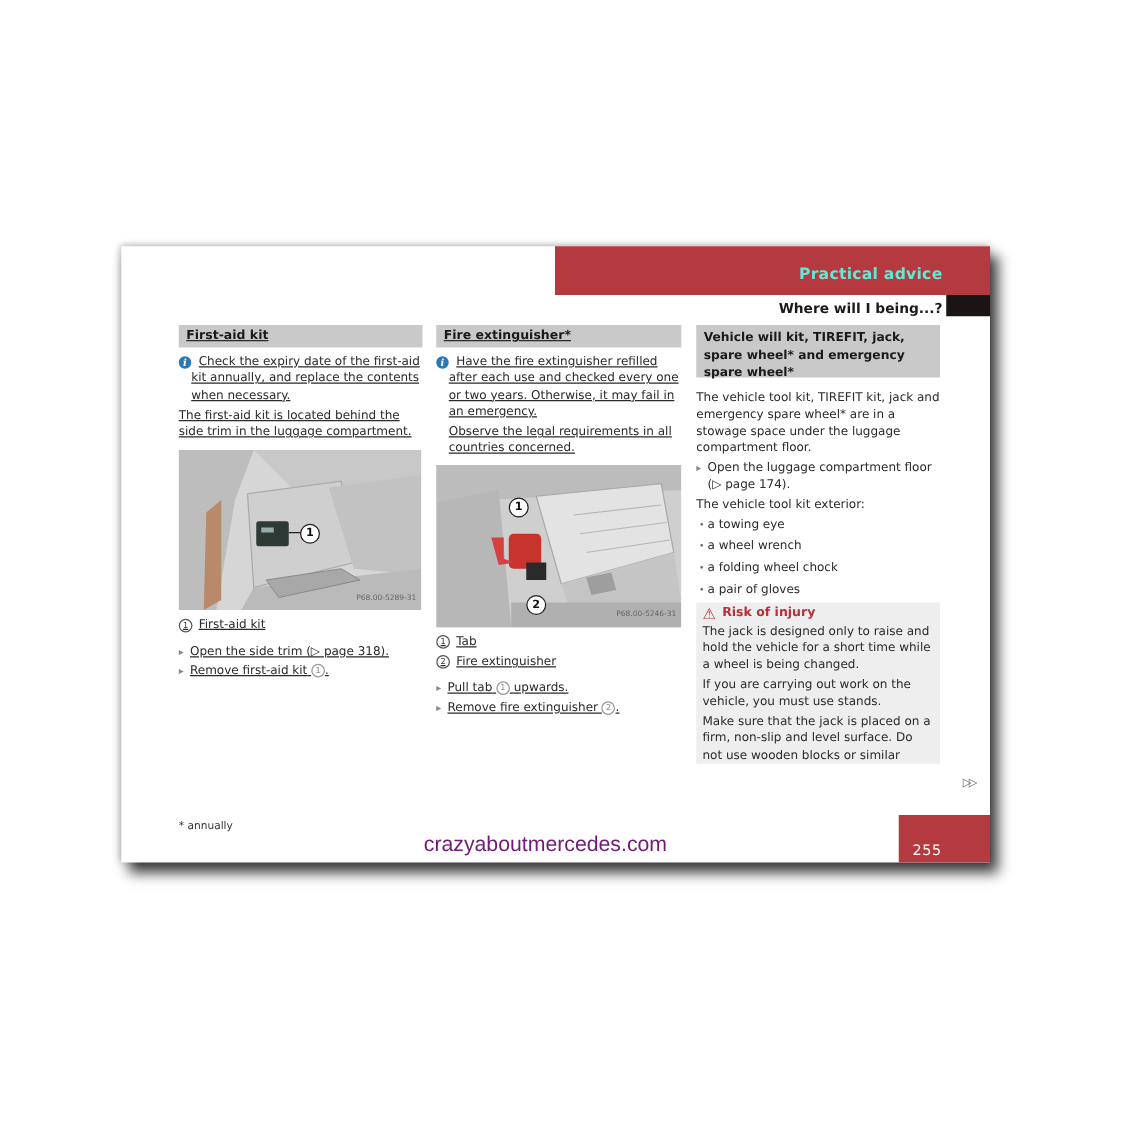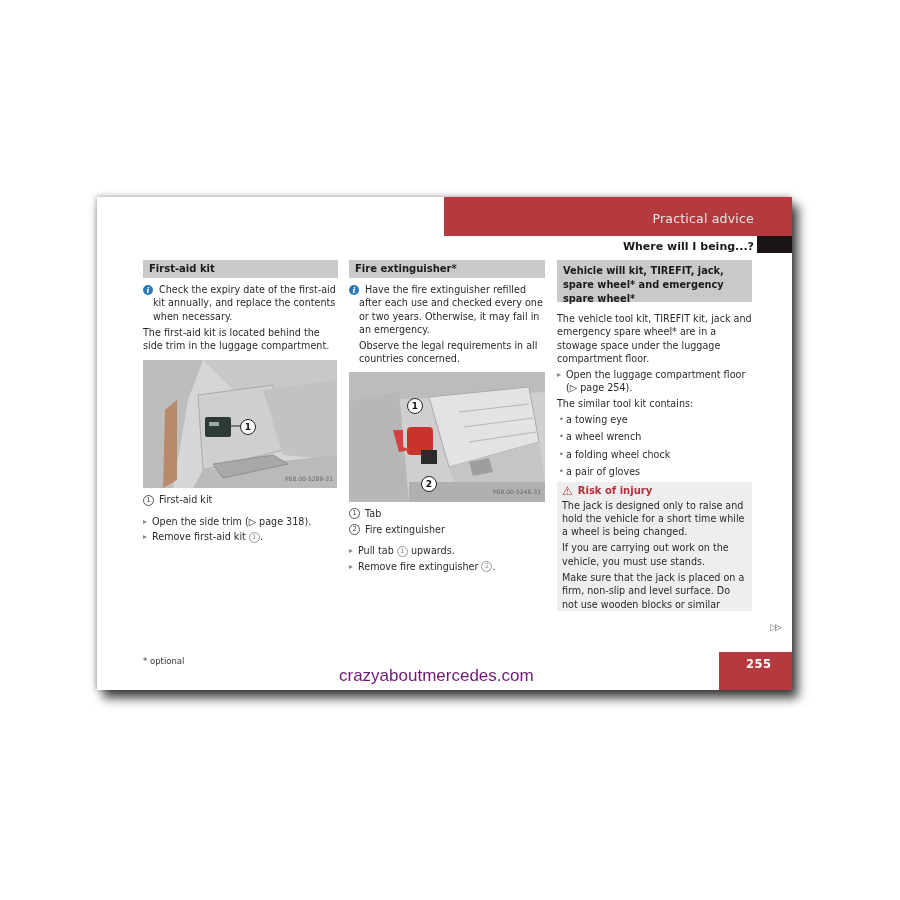--- a/index.html
+++ b/index.html
@@ -9,31 +9,31 @@
     }
     .page {
       position: absolute; left: 97px; top: 197px; width: 695px; height: 493px;
       background: #ffffff;
       box-shadow: 6px 8px 10px rgba(0,0,0,0.75), -2px 0 6px rgba(0,0,0,0.18), 0 -2px 5px rgba(0,0,0,0.12);
     }
     .hdr-bar {
       position: absolute; left: 347px; top: 0; width: 348px; height: 39px; background: #b53a40;
     }
     .hdr-title {
-      position: absolute; right: 38px; top: 14px; color: #e5e5e5; font-weight: normal; font-size: 12.5px; letter-spacing: 0.2px;
+      position: absolute; right: 38px; top: 14px; color: #5eead4; font-weight: bold; font-size: 12.5px; letter-spacing: 0.2px;
     }
     .sub-title {
       position: absolute; right: 38px; top: 43px; font-weight: bold; font-size: 11px; color: #1a1a1a;
     }
     .sub-bar {
       position: absolute; right: 0; top: 39px; width: 35px; height: 17px; background: #1b1414;
     }
     .col { position: absolute; top: 63px; font-size: 9.6px; line-height: 13.3px; color: #2a2a2a; }
-    .col1 { left: 46px; width: 195px; }
-    .col2 { left: 252px; width: 196px; }
+    .col1 { left: 46px; width: 195px; text-decoration: underline; }
+    .col2 { left: 252px; width: 196px; text-decoration: underline; }
     .col3 { left: 460px; width: 195px; }
     .sec-head {
       background: #c9c9c9; font-weight: bold; font-size: 10px; color: #1a1a1a;
       padding: 2px 6px; height: 14px; line-height: 14px; margin-bottom: 5px;
     }
     .sec-head.tall { height: 36px; line-height: 14px; padding: 4px 6px 2px 6px; font-size: 9.8px; margin-bottom: 10px; }
     .info { display: block; padding-left: 10px; text-indent: 0; position: relative; margin-bottom: 3px; }
     .info-ico {
       display: inline-block; width: 10px; height: 10px; border-radius: 50%; background: #2a78b4; color: #fff;
       font-size: 8px; line-height: 10px; text-align: center; font-weight: bold; font-style: italic;
@@ -65,21 +65,21 @@
     .risk-title { color: #b4303a; font-weight: bold; font-size: 10px; margin-bottom: 1px; display: flex; align-items: center; gap: 5px; }
     .warn-ico { color: #b4303a; font-size: 12px; line-height: 12px; }
     .continue { position: absolute; right: 12px; top: 425px; font-size: 9px; color: #666; letter-spacing: -2px; }
     .footnote { position: absolute; left: 46px; top: 459px; font-size: 8.5px; color: #333; }
     .watermark {
       position: absolute; left: 242px; top: 469px; font-family: "Liberation Sans", sans-serif; font-size: 17px; color: #701a75;
     }
     .page-num {
       position: absolute; right: 0; top: 455px; width: 73px; height: 38px; background: #b53a40;
     }
-    .page-num span { position: absolute; left: 11px; top: 5px; color: #fff; font-weight: bold; font-size: 11.5px; letter-spacing: 0.5px; margin-left: 16px; }
+    .page-num span { position: absolute; left: 11px; top: 21px; color: #fff; font-weight: normal; font-size: 11.5px; letter-spacing: 0.5px; }
   </style>
 </head>
 <body>
 
 <div class="page">
   <div class="hdr-bar">
     <span class="hdr-title">Practical advice</span>
   </div>
   <div class="sub-bar"></div>
   <span class="sub-title">Where will I being...?</span>
@@ -166,37 +166,37 @@
     <div class="step">
       <span>Remove fire extinguisher</span>
       <span class="num-circle light">2</span><span>.</span>
     </div>
   </div>
 
   <div class="col col3">
     <div class="sec-head tall">Vehicle will kit, TIREFIT, jack, spare wheel* and emergency spare wheel*</div>
     <p>The vehicle tool kit, TIREFIT kit, jack and emergency spare wheel* are in a stowage space under the luggage compartment floor.</p>
     <div class="step">
-      <span>Open the luggage compartment floor (▷ page 254).</span>
-    </div>
-    <p>The similar tool kit contains:</p>
+      <span>Open the luggage compartment floor (▷ page 174).</span>
+    </div>
+    <p>The vehicle tool kit exterior:</p>
     <div class="bullet">a towing eye</div>
     <div class="bullet">a wheel wrench</div>
     <div class="bullet">a folding wheel chock</div>
     <div class="bullet">a pair of gloves</div>
     <div class="risk">
       <div class="risk-title">
         <span class="warn-ico">⚠</span>
         <span>Risk of injury</span>
       </div>
       <p>The jack is designed only to raise and hold the vehicle for a short time while a wheel is being changed.</p>
       <p>If you are carrying out work on the vehicle, you must use stands.</p>
       <p>Make sure that the jack is placed on a firm, non-slip and level surface. Do not use wooden blocks or similar objects as a jack underlay. Otherwise, the jack will not be</p>
     </div>
   </div>
   <span class="continue">▷▷</span>
 
-  <span class="footnote">* optional</span>
+  <span class="footnote">* annually</span>
   <span class="watermark">crazyaboutmercedes.com</span>
   <div class="page-num">
     <span>255</span>
   </div>
 </div>
 
 </body></html>

